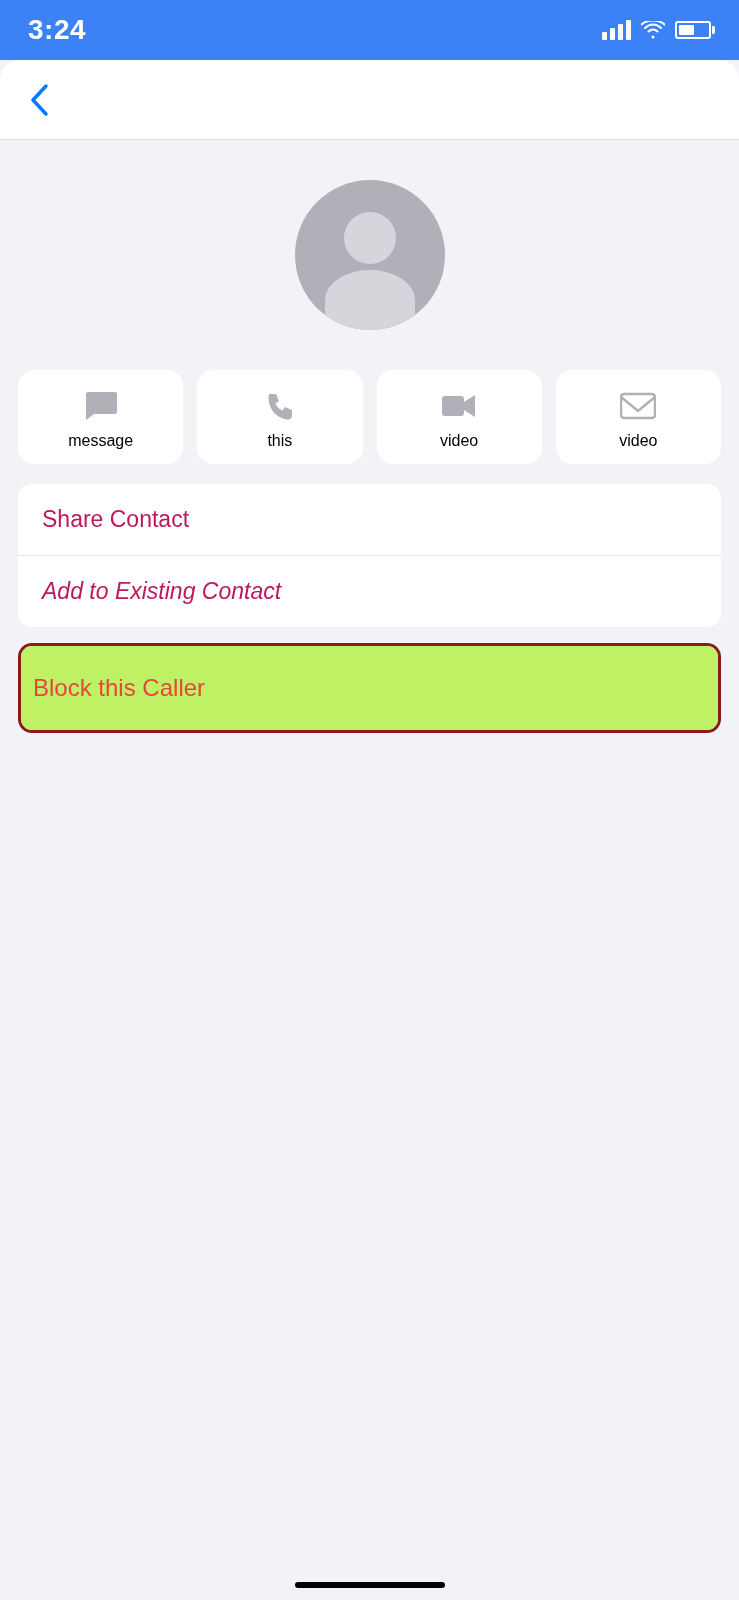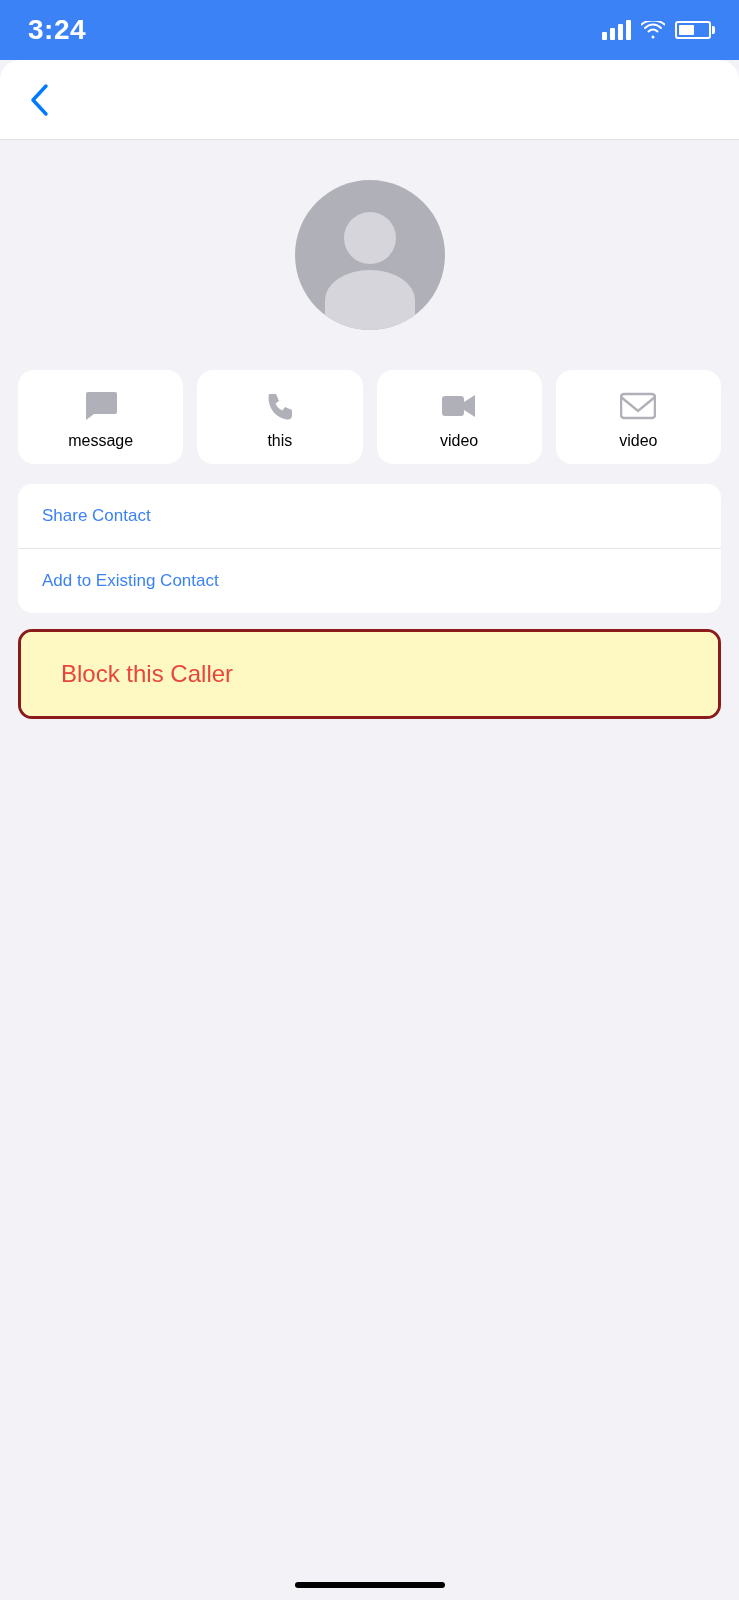--- a/index.html
+++ b/index.html
@@ -186,43 +186,43 @@
     
     .menu-list {
       background: #fff;
       border-radius: 14px;
       margin: 0 18px 16px 18px;
       overflow: hidden;
     }
 
     .menu-item {
       padding: 22px 24px;
-      color: #3b82f6;
-      font-size: 17px;
+      color: #be185d;
+      font-size: 23px;
       border-bottom: 1px solid #e5e5ea;
       cursor: pointer;
       display: flex;
       align-items: center;
     }
 
     .menu-item:last-child {
       border-bottom: none;
     }
 
     
     .block-caller-container {
       margin: 0 18px 20px 18px;
       border-radius: 14px;
       overflow: hidden;
       border: 3px solid #8b1a1a;
     }
 
     .block-caller-item {
-      background: #fef9c3;
-      padding: 28px 40px;
+      background: #bef264;
+      padding: 28px 12px;
       color: #e8453c;
       font-size: 24px;
       cursor: pointer;
     }
 
     
     .home-indicator {
       position: absolute;
       bottom: 12px;
       left: 50%;
@@ -322,21 +322,21 @@
       </svg>
     </div>
     <span class="action-btn-label">video</span>
   </div>
 </div>
 
 <div class="menu-list">
   <div class="menu-item">
     <span>Share Contact</span>
   </div>
-  <div class="menu-item" style="border-bottom:none;">
+  <div class="menu-item" style="border-bottom:none;font-style:italic;">
     <span>Add to Existing Contact</span>
   </div>
 </div>
 
 <div class="block-caller-container">
   <div class="block-caller-item">
     <span>Block this Caller</span>
   </div>
 </div>
 

